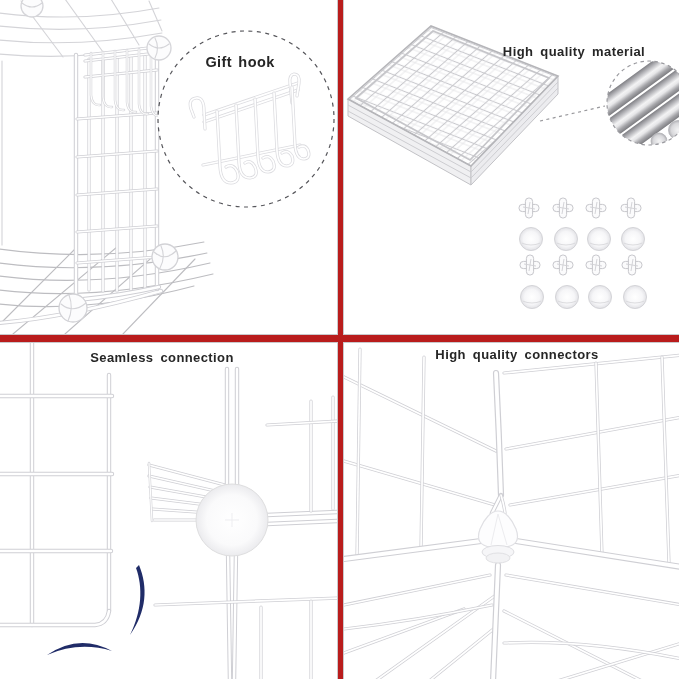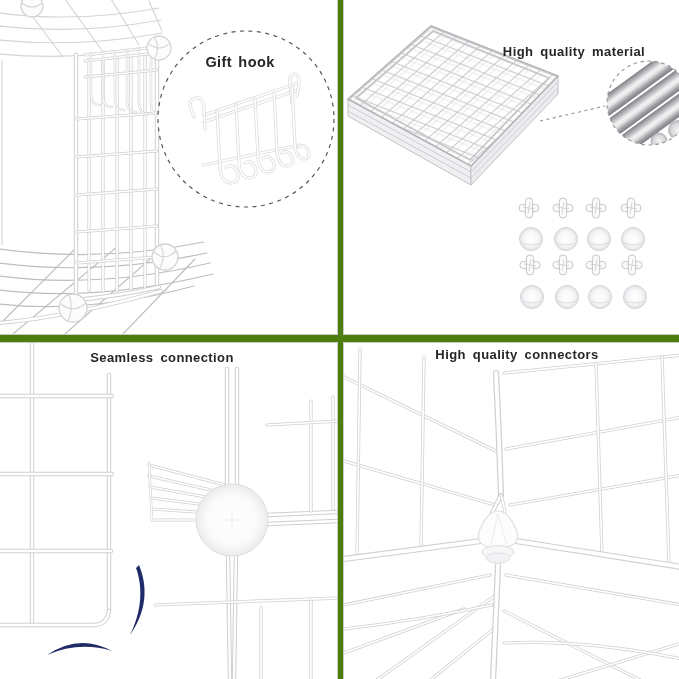--- a/index.html
+++ b/index.html
@@ -1,16 +1,16 @@
 <!DOCTYPE html>
 <html style="--navy: #202c68; --border: #c9c9cc; --cap: #262626;"><head>
 <meta charset="utf-8">
 <style>
   html,body{margin:0;padding:0;background:#fff;}
-  #stage{position:relative;width:679px;height:679px;background:#4d7c0f;overflow:hidden;
+  #stage{position:relative;width:679px;height:679px;background:#b91c1c;overflow:hidden;
          font-family:"Liberation Sans",sans-serif;}
   .panel{position:absolute;background:#fff;border:1px solid var(--border,#c9c9cc);box-sizing:border-box;}
   .p-tl{left:-2px;top:-2px;width:340px;height:337px}
   .p-tr{left:343px;top:-2px;width:340px;height:337px}
   .p-bl{left:-2px;top:342px;width:340px;height:341px}
   .p-br{left:343px;top:342px;width:340px;height:341px}
   .panel svg{display:block;width:100%;height:100%}
   .cap{font-family:"Liberation Sans",sans-serif;font-size:13px;font-weight:700;
        fill:var(--cap,#262626);letter-spacing:.4px;word-spacing:3px;text-anchor:middle}
   .cap-lg{font-size:14.5px;word-spacing:2px}

